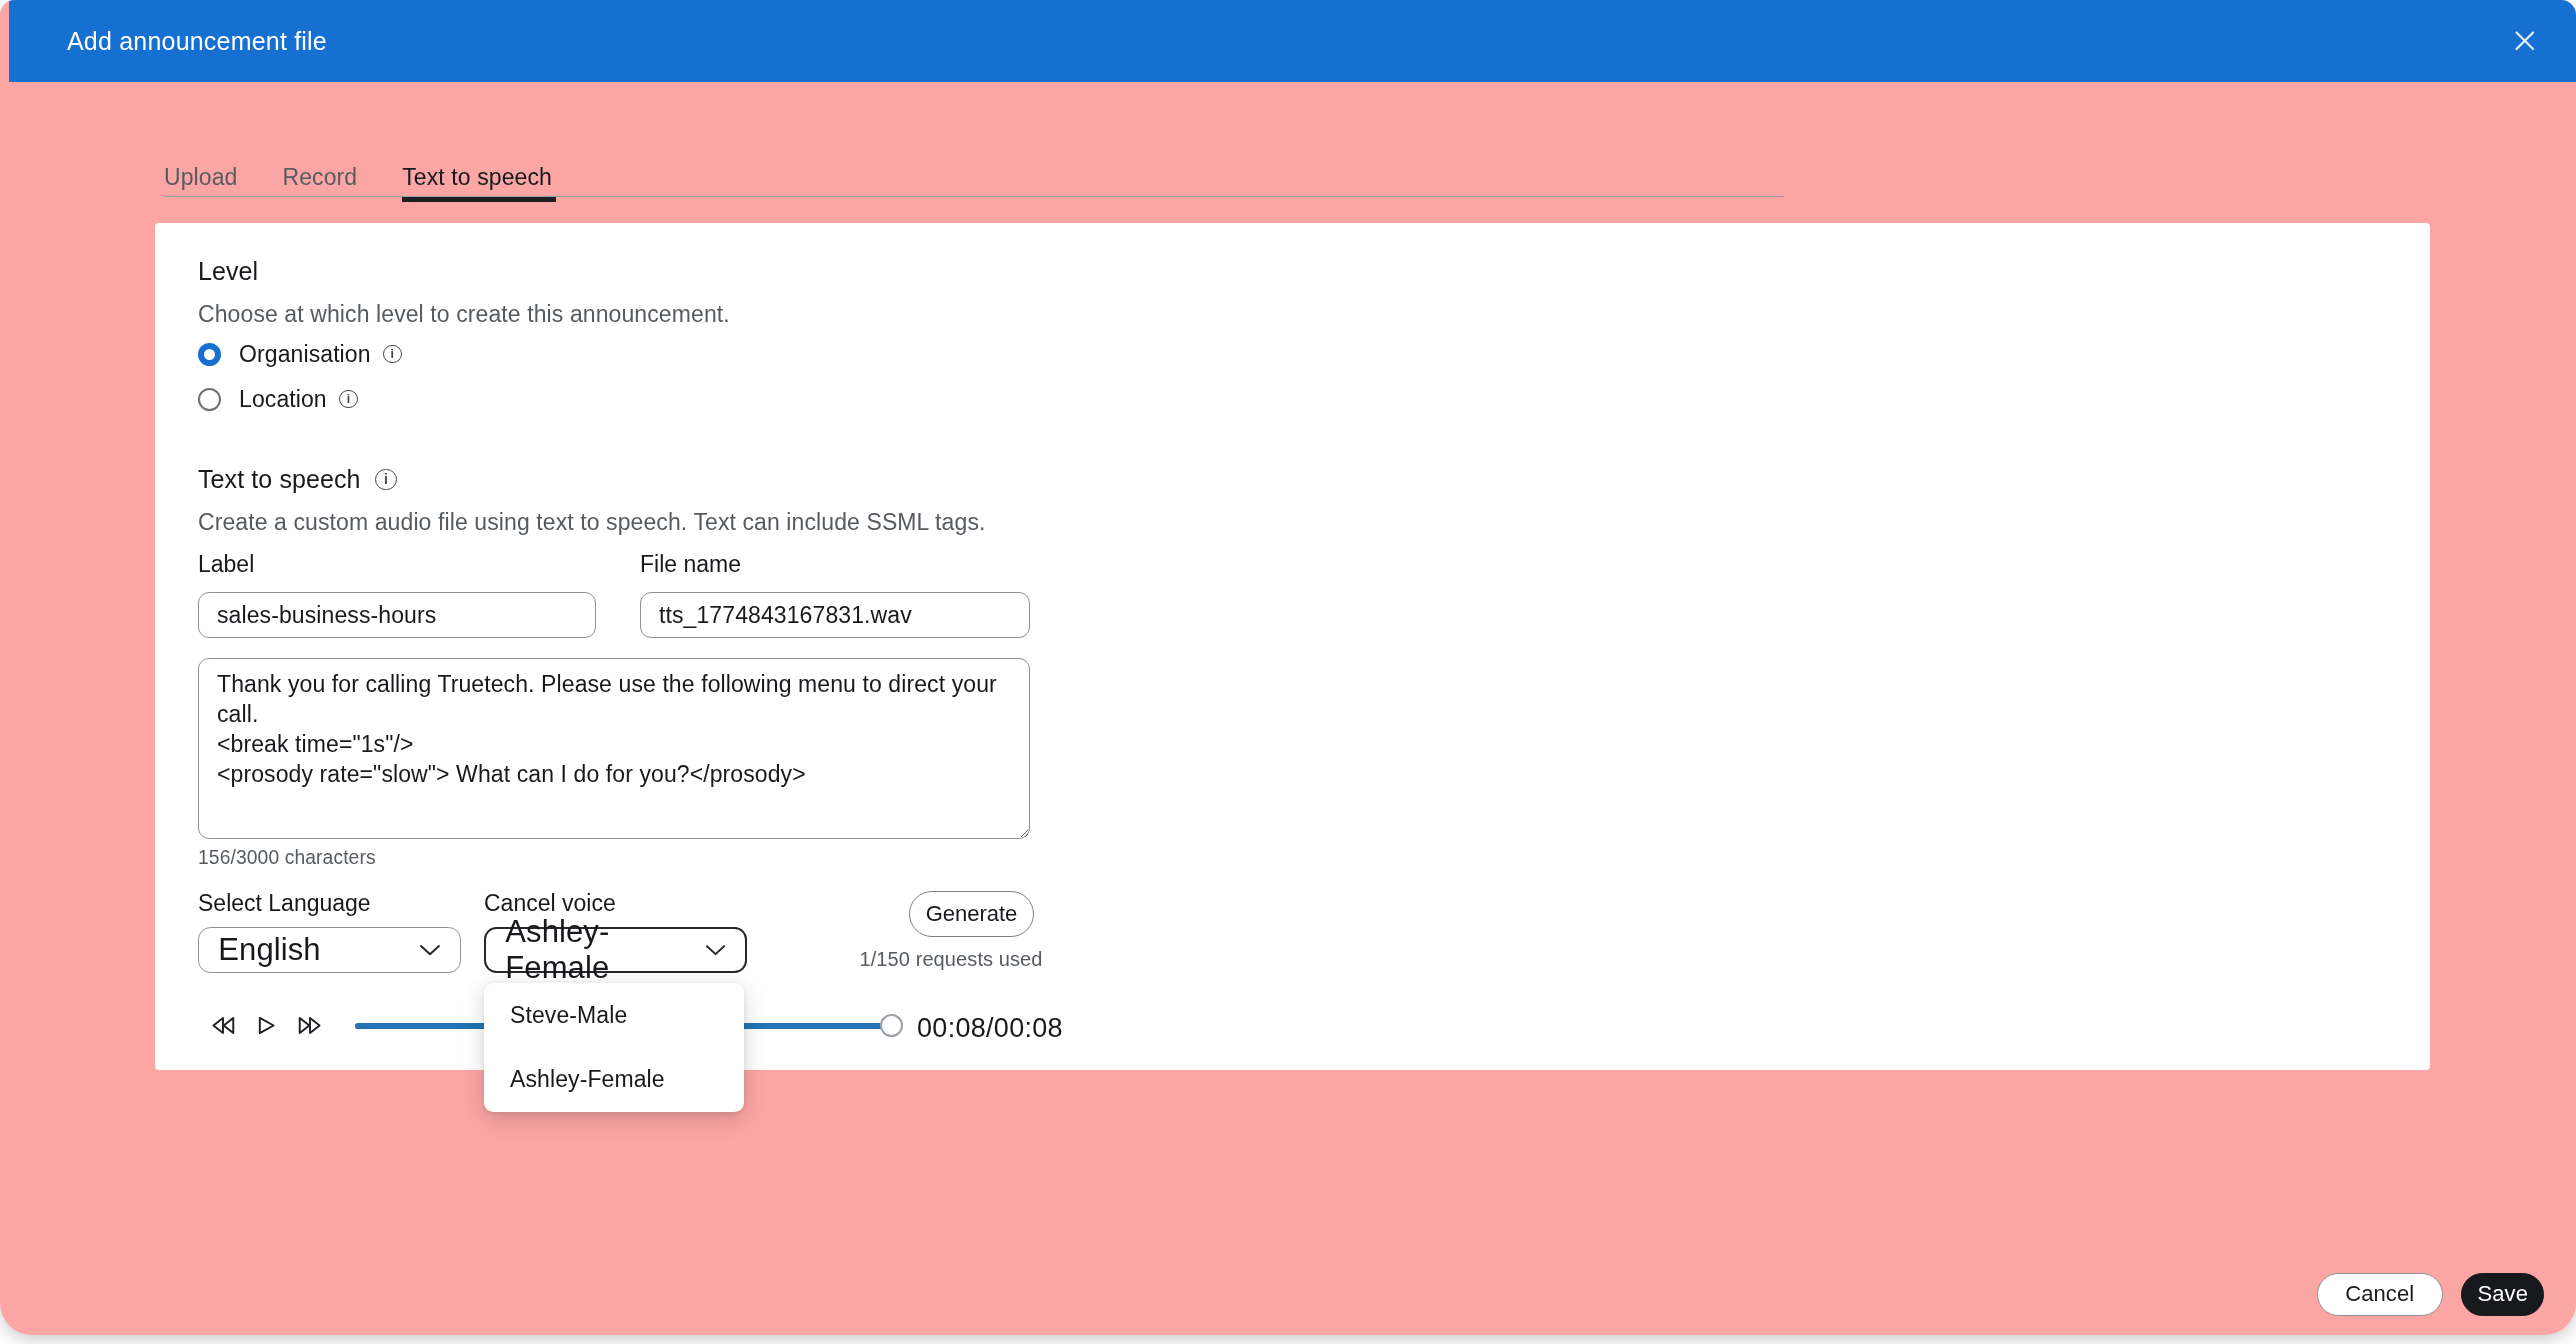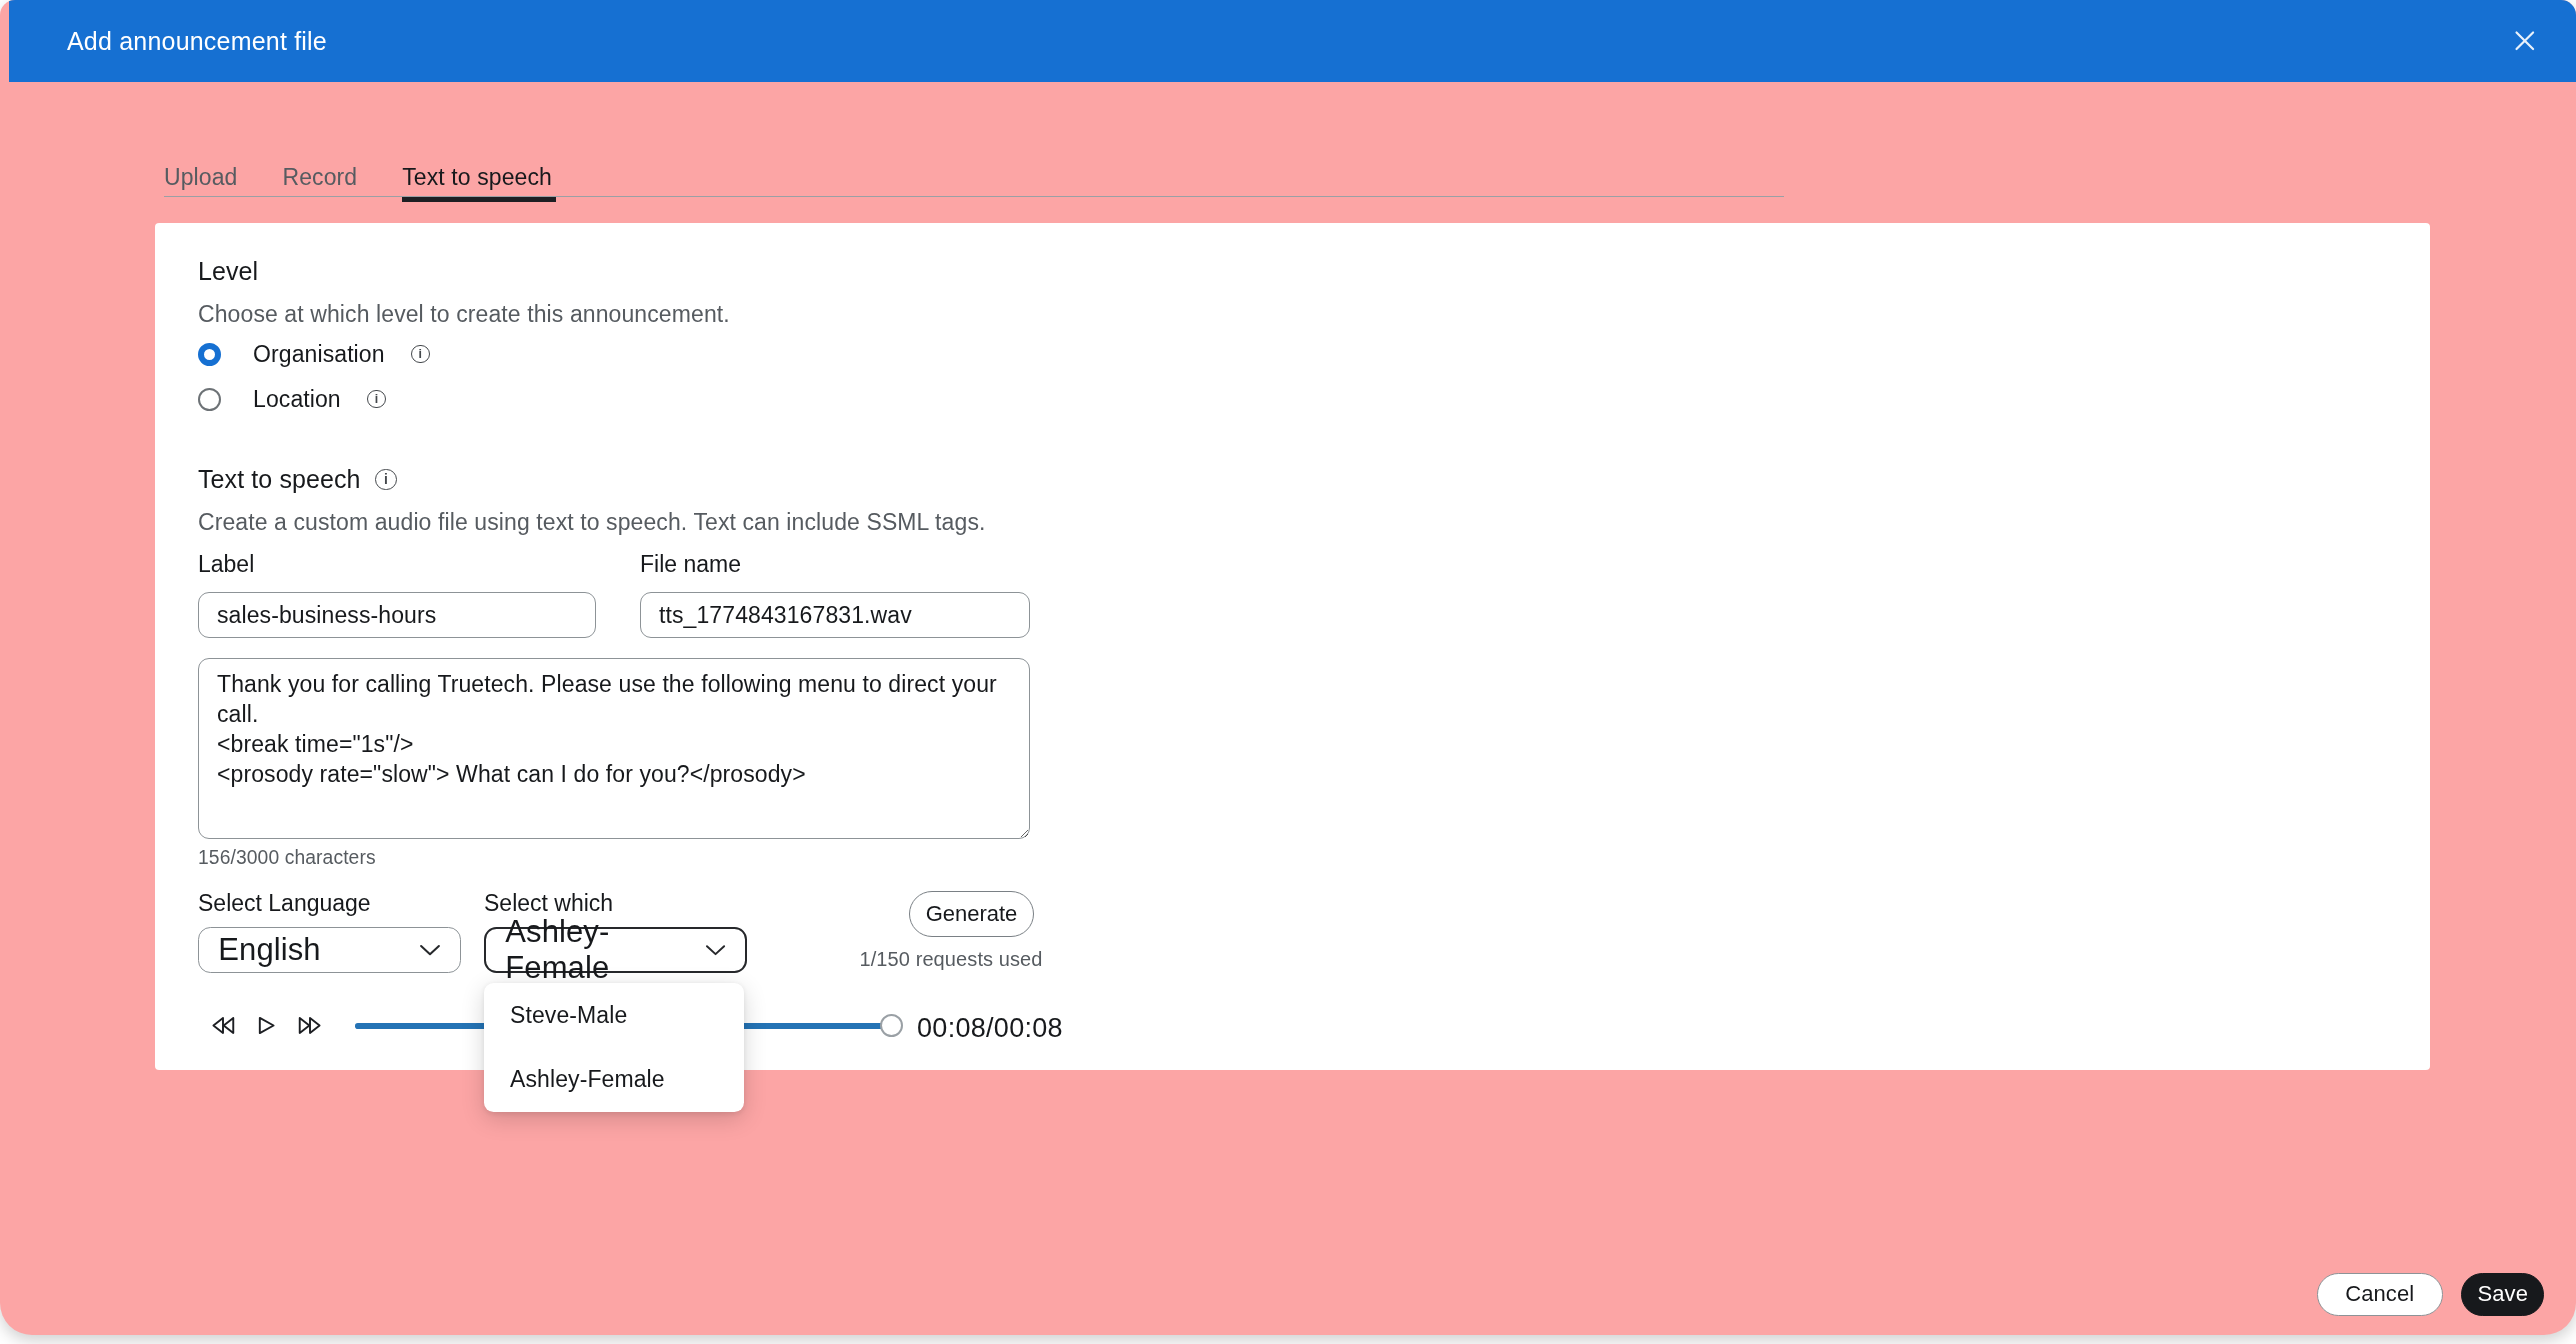--- a/index.html
+++ b/index.html
@@ -29,21 +29,21 @@
   
   .card { position:absolute; left:155px; top:223px; width:2275px; height:847px;
           background:#ffffff; border-radius:4.1px; }
 
   .abs { position:absolute; }
   .h2 { font-size:25px; font-weight:500; line-height:27.6px; letter-spacing:0.1px; }
   .desc { font-size:23px; color:#565b60; line-height:26px; letter-spacing:0.1px; }
   .fieldlabel { font-size:23px; font-weight:500; line-height:26px; }
 
   
-  .radio-row { display:flex; align-items:center; height:26px;gap:14px; }
+  .radio-row { display:flex; align-items:center; height:26px; }
   .radio { width:23px; height:23px; border-radius:50%; background:#fff; flex:0 0 auto; }
   .radio.checked { border:6.9px solid #1670d2; }
   .radio.unchecked { border:2.1px solid #6d7276; }
   .radio-label { margin-left:18px; font-size:23px; letter-spacing:0.1px; }
   .info-icon { margin-left:12.4px; width:18.6px; height:18.6px; border:1.4px solid #44484c;
                border-radius:50%; display:flex; align-items:center; justify-content:center;
                font-size:12.4px; color:#44484c; font-weight:600; flex:0 0 auto; }
   .info-icon.lg { width:21.4px; height:21.4px; font-size:13.8px; margin-left:14.5px; }
 
   
@@ -139,21 +139,21 @@
 
     <input class="abs text-input" style="left: 43px; top: 369px; width: 398px; height: 46px;" value="sales-business-hours">
     <input class="abs text-input" style="left: 485px; top: 369px; width: 390px; height: 46px;" value="tts_1774843167831.wav">
 
     <textarea class="abs tts-textarea" style="left: 43px; top: 435px; width: 832px; height: 181px;" spellcheck="false">Thank you for calling Truetech. Please use the following menu to direct your call.
 &lt;break time="1s"/&gt;
 &lt;prosody rate="slow"&gt; What can I do for you?&lt;/prosody&gt;</textarea>
     <div class="abs counter" style="left:43px; top:624px;">156/3000 characters</div>
 
     <div class="abs fieldlabel" style="left:43px; top:667px;text-align:right;">Select Language</div>
-    <div class="abs fieldlabel" style="left:329px; top:667px;">Select which</div>
+    <div class="abs fieldlabel" style="left:329px; top:667px;">Cancel voice</div>
 
     <div class="abs select normal" style="left:43px; top:704px; width:263px; height:46px;">
       <span>English</span>
       <svg class="chev" width="22" height="13" viewBox="0 0 32 19">
         <polyline points="3,3 16,15 29,3" fill="none" stroke="#26282b" stroke-width="3" stroke-linecap="round" stroke-linejoin="round"></polyline>
       </svg>
     </div>
 
     <div class="abs select open" style="left:329px; top:704px; width:263px; height:46px;">
       <span>Ashley-Female</span>

